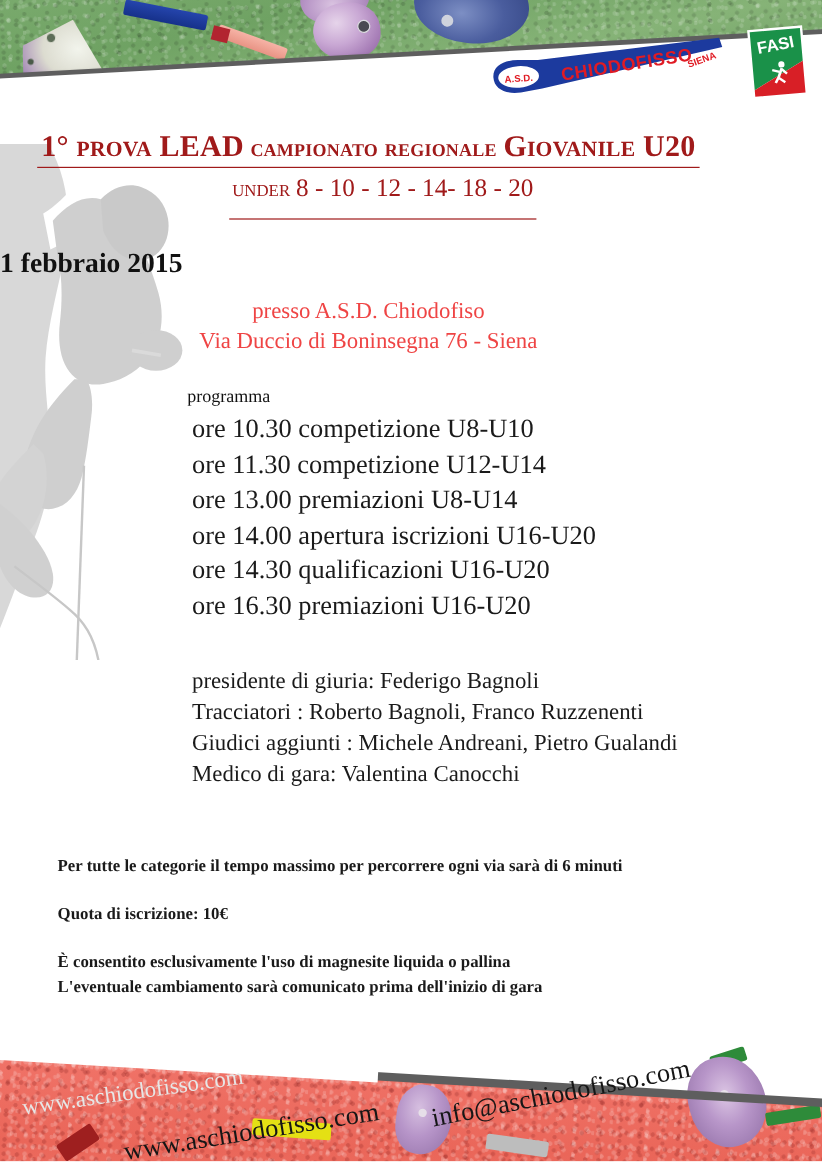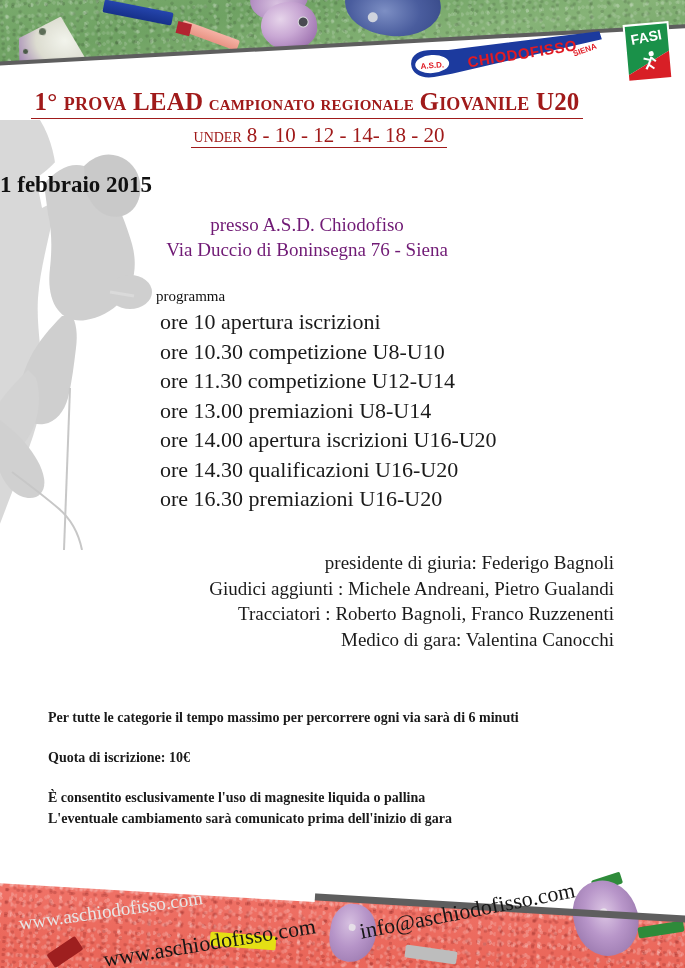--- a/index.html
+++ b/index.html
@@ -171,21 +171,21 @@
     font-family: "Liberation Serif", serif;
     color: #d4d4d4;
     white-space: nowrap;
     pointer-events: none;
     user-select: none;
   }
 
   
   .content {
     position: absolute;
-    left: 0; top: 80px;
+    left: 0; top: 101px;
     width: 614px;
   }
   .title-block {
     text-align: center;
     margin-top: 7px;
   }
   .title-line1 {
     color: #a01a1a;
     font-size: 21px;
     font-variant: small-caps;
@@ -202,41 +202,41 @@
   }
   .title-line1 .cap {
     font-size: 25px;
   }
   .title-line2 {
     color: #a01a1a;
     font-size: 20px;
     font-variant: small-caps;
     border-bottom: 1.5px solid #a01a1a;
     display: inline-block;
-    padding: 0 3px 0 3px;
+    padding: 0 3px 13px 3px;
     margin-top: 4px;
     line-height: 1.18;
     margin-left: 24px;
   }
   .title-line2 .nums {
     font-variant: normal;
     font-size: 21px;
   }
 
   .date-line {
     text-align: left;
     font-size: 23px;
     font-weight: bold;
     color: #111;
     margin-top: 24px;
   }
   .venue {
     text-align: center;
     font-size: 19px;
-    color: #701a75;
+    color: #ef4444;
     margin-top: 14px;
     line-height: 1.32;
   }
 
   .programma-label {
     font-size: 15px;
     color: #111;
     margin: 26px 0 0 156px;
   }
   .schedule {
@@ -246,21 +246,20 @@
   }
   .schedule li {
     font-size: 22px;
     color: #1a1a1a;
     line-height: 1.34;
     white-space: nowrap;
   }
 
   .officials {
     margin: 36px 0 0 160px;
-    text-align: right;
   }
   .officials div {
     font-size: 19px;
     color: #1a1a1a;
     line-height: 1.36;
     white-space: nowrap;
   }
 
   .rules {
     margin: 54px 0 0 48px;
@@ -495,33 +494,32 @@
     <div class="date-line">1 febbraio 2015</div>
 
     <div class="venue">
       <div>presso  A.S.D. Chiodofiso</div>
       <div>Via Duccio di Boninsegna 76 - Siena</div>
     </div>
 
     <div class="programma-label">programma</div>
 
     <ul class="schedule">
-      <li>ore 10 apertura iscrizioni</li>
       <li>ore 10.30 competizione U8-U10</li>
       <li>ore 11.30 competizione U12-U14</li>
       <li>ore 13.00 premiazioni U8-U14</li>
       <li>ore 14.00 apertura iscrizioni U16-U20</li>
       <li>ore 14.30 qualificazioni U16-U20</li>
       <li>ore 16.30 premiazioni U16-U20</li>
     </ul>
 
     <div class="officials">
       <div>presidente di giuria: Federigo Bagnoli</div>
+      <div>Tracciatori : Roberto Bagnoli, Franco Ruzzenenti</div>
       <div>Giudici aggiunti : Michele Andreani, Pietro Gualandi</div>
-      <div>Tracciatori : Roberto Bagnoli, Franco Ruzzenenti</div>
       <div>Medico di gara: Valentina Canocchi</div>
     </div>
 
     <div class="rules">
       <p>Per tutte le categorie il tempo massimo per percorrere ogni via sarà di 6 minuti</p>
       <div class="gap"></div>
       <p>Quota di iscrizione: 10€</p>
       <div class="gap"></div>
       <p>È consentito esclusivamente l'uso di magnesite liquida o pallina</p>
       <p>L'eventuale cambiamento sarà comunicato prima dell'inizio di gara</p>

